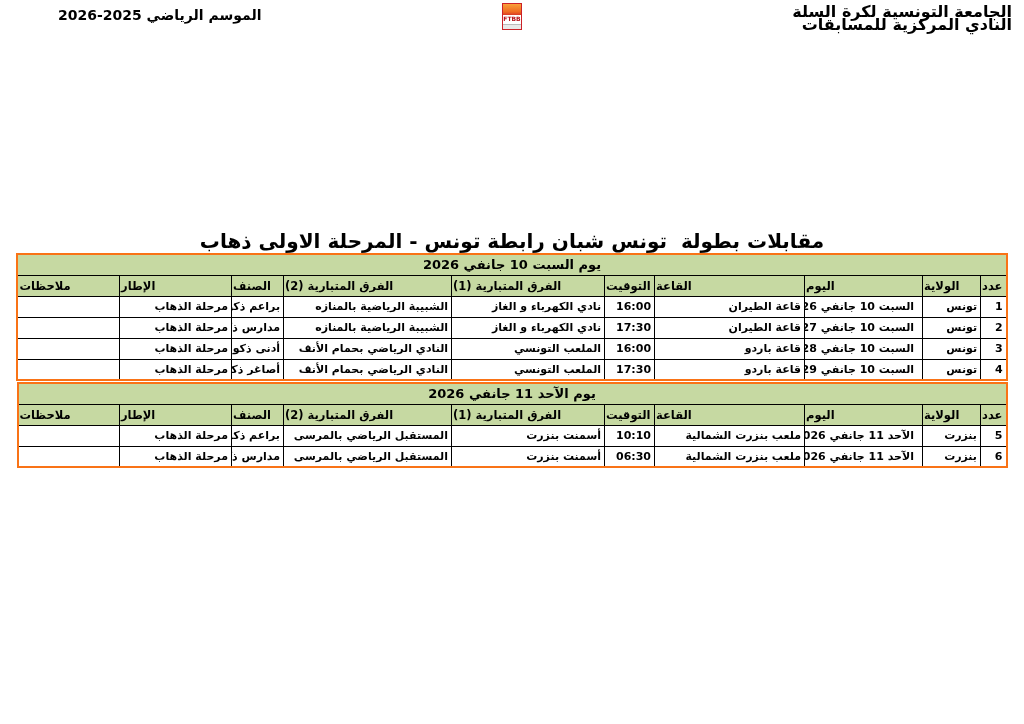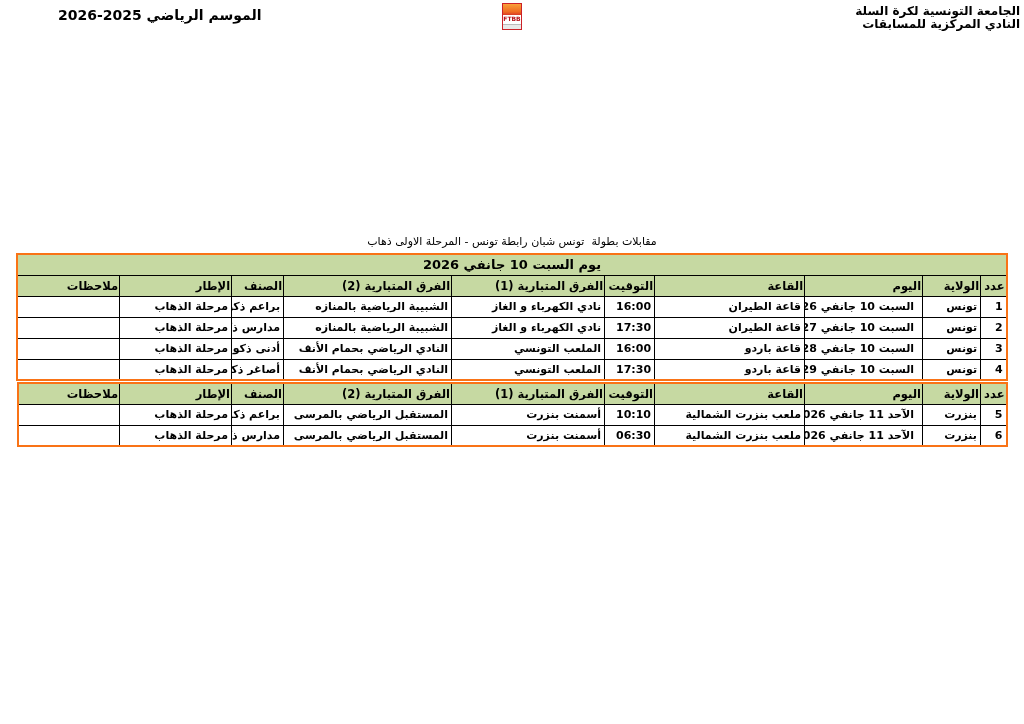--- a/index.html
+++ b/index.html
@@ -1,36 +1,36 @@
 <!DOCTYPE html>
 <html lang="ar" dir="rtl" style="--green: #c6d9a2;"><head>
 <meta charset="utf-8">
 <style>
   html,body{margin:0;padding:0;background:#fff;}
   body{width:1024px;height:724px;font-family:"DejaVu Sans",sans-serif;color:#000;}
   .page{position:relative;width:1024px;height:724px;overflow:hidden;background:#ffffff;}
 
   
   .hdr{position:absolute;top:0;left:0;right:0;height:42px;}
-  .org{position:absolute;top:5px;right:4px;text-align:right;font-size:12px;font-weight:bold;line-height:13px;}
+  .org{position:absolute;top:5px;right:12px;text-align:right;font-size:16px;font-weight:bold;line-height:13px;}
   .season{position:absolute;top:7px;left:58px;font-size:14px;font-weight:bold;direction:rtl;}
   .logo{position:absolute;top:3px;left:502px;width:20px;height:27px;border:1px solid #cc2127;
         box-sizing:border-box;display:flex;flex-direction:column;background:#fff;}
   .logo-top{height:11px;background:linear-gradient(180deg,#f9a13a 0%,#ef6b23 70%,#d93a26 100%);}
   .logo-text{flex:1;font-size:6px;font-weight:bold;color:#b5121b;text-align:center;line-height:8px;letter-spacing:0;}
   .logo-bottom{height:4px;background:#e8e8e8;border-top:1px solid #bbb;}
 
   
   .content{position:absolute;top:231px;left:0;right:0;}
-  .sec-title{text-align:center;font-weight:normal;font-size:11px;line-height:21px;white-space:pre;}
+  .sec-title{text-align:center;font-weight:bold;font-size:20px;line-height:21px;white-space:pre;}
   table{border-collapse:collapse;table-layout:fixed;width:989px;margin:1px auto 0 auto;border:2px solid #f97316;}
   td{border:1px solid #000;height:21px;box-sizing:border-box;font-weight:bold;font-size:11px;
      padding:0 3px;overflow:hidden;white-space:nowrap;vertical-align:middle;}
   .date-row td{background:var(--green);text-align:center;font-size:13px;}
-  .head-row td{background:var(--green);text-align:right;font-size:11.5px;padding:0 1px;}
+  .head-row td{background:var(--green);text-align:left;font-size:11.5px;padding:0 1px;}
   .c{text-align:right;}
   .r{text-align:right;}
   .day-cell{padding-right:8px;}
   .sec2{margin-top:1px;}
 </style>
 </head>
 <body>
 
 <div class="page">
 
@@ -137,20 +137,23 @@
           <col style="width:118px">
           <col style="width:150px">
         <col style="width:50px">
           <col style="width:153px">
           <col style="width:168px">
           <col style="width:52px">
         <col style="width:112px">
           <col style="width:102px">
       </colgroup>
       <tbody>
+          <tr class="date-row">
+        <td colspan="10">يوم الآحد 11 جانفي 2026</td>
+      </tr>
       <tr class="head-row">
         <td>عدد</td>
         <td>الولاية</td>
         <td>اليوم</td>
         <td>القاعة</td>
         <td>التوقيت</td>
         <td>الفرق المتبارية (1)</td>
         <td>الفرق المتبارية (2)</td>
         <td>الصنف</td>
         <td>الإطار</td>

